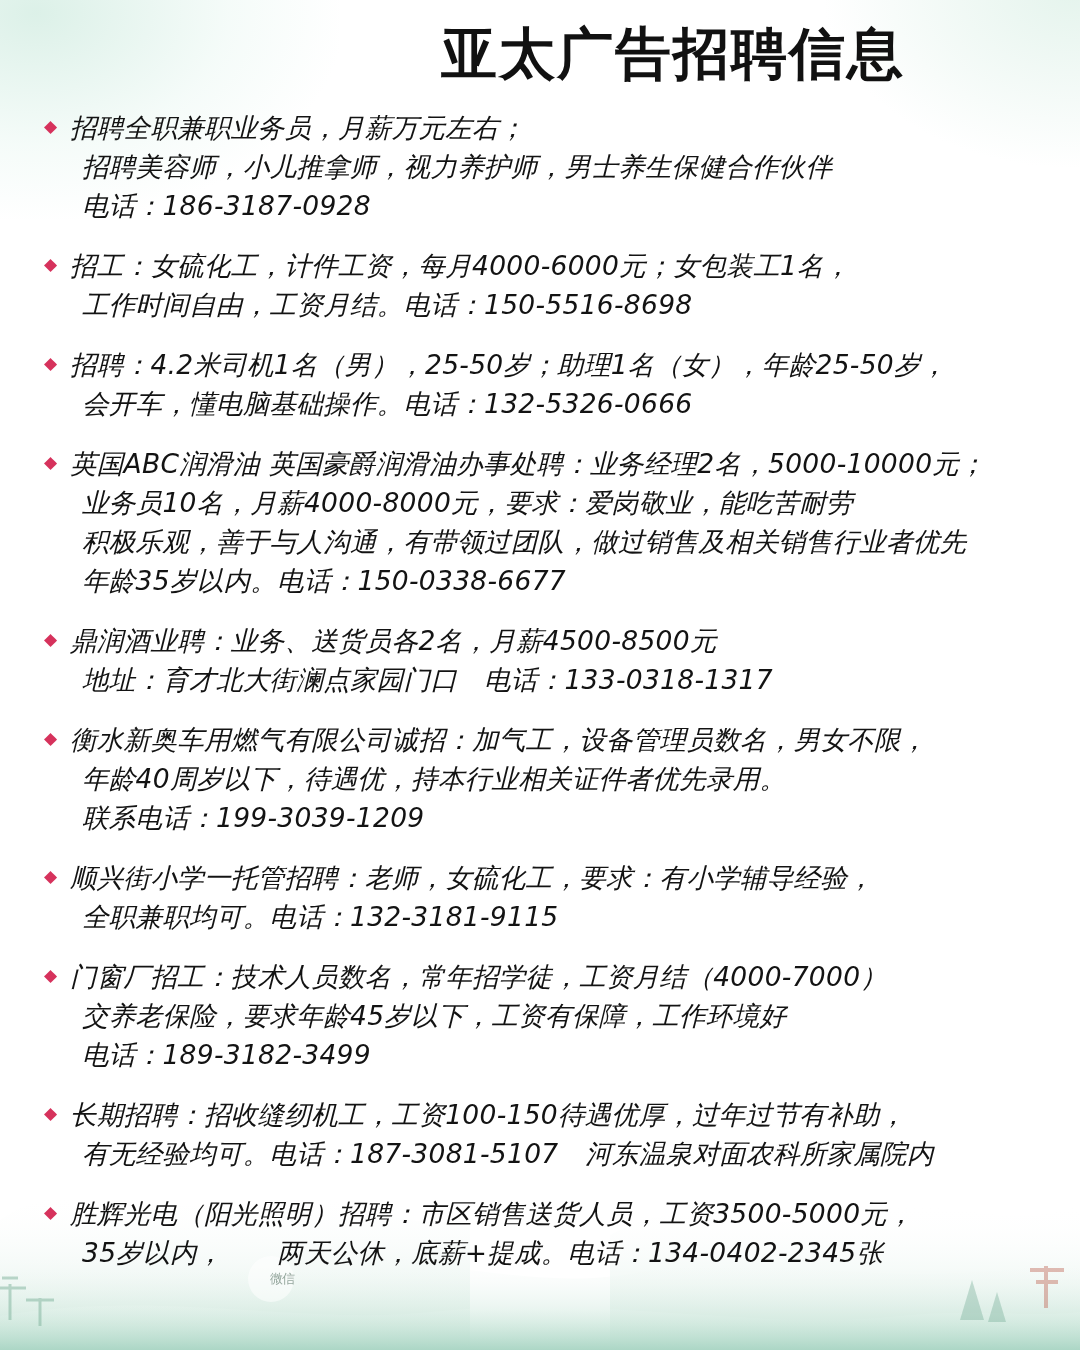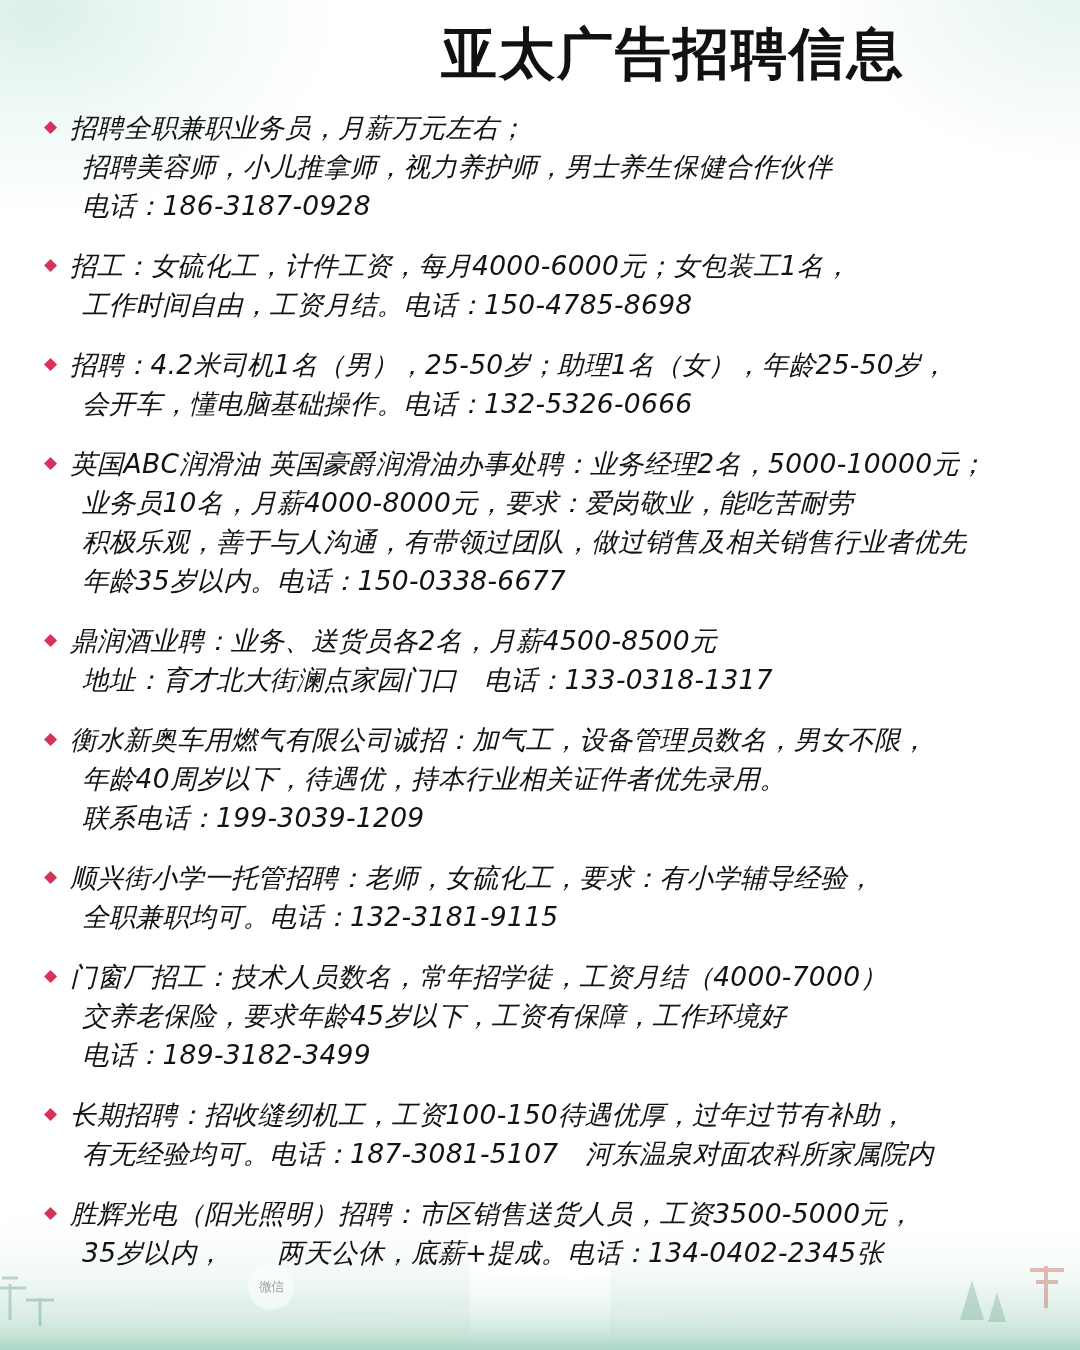--- a/index.html
+++ b/index.html
@@ -41,29 +41,29 @@
   .mountain {
     position: absolute;
     bottom: 0;
     left: 0;
     width: 1080px;
     height: 330px;
   }
   .watermark {
     position: absolute;
     left: 248px;
-    bottom: 40px;
+    bottom: 48px;
     width: 46px;
     height: 46px;
     border-radius: 50%;
     background: rgba(255,255,255,0.55);
     color: rgba(130,150,140,0.85);
     font-size: 13px;
     line-height: 46px;
-    text-align: center;
+    text-align: right;
     letter-spacing: -1px;
   }
 
   
   .page {
     position: relative;
     z-index: 2;
     width: 939px;
     height: 1350px;
     box-sizing: border-box;
@@ -165,21 +165,21 @@
     <div class="ad">
       <span class="bullet">◆</span>
       <div class="line">招聘全职兼职业务员，月薪万元左右；</div>
       <div class="line indent">招聘美容师，小儿推拿师，视力养护师，男士养生保健合作伙伴</div>
       <div class="line indent">电话：186-3187-0928</div>
     </div>
 
     <div class="ad">
       <span class="bullet">◆</span>
       <div class="line">招工：女硫化工，计件工资，每月4000-6000元；女包装工1名，</div>
-      <div class="line indent">工作时间自由，工资月结。电话：150-4785-8698</div>
+      <div class="line indent">工作时间自由，工资月结。电话：150-5516-8698</div>
     </div>
 
     <div class="ad">
       <span class="bullet">◆</span>
       <div class="line">招聘：4.2米司机1名（男），25-50岁；助理1名（女），年龄25-50岁，</div>
       <div class="line indent">会开车，懂电脑基础操作。电话：132-5326-0666</div>
     </div>
 
     <div class="ad">
       <span class="bullet">◆</span>

